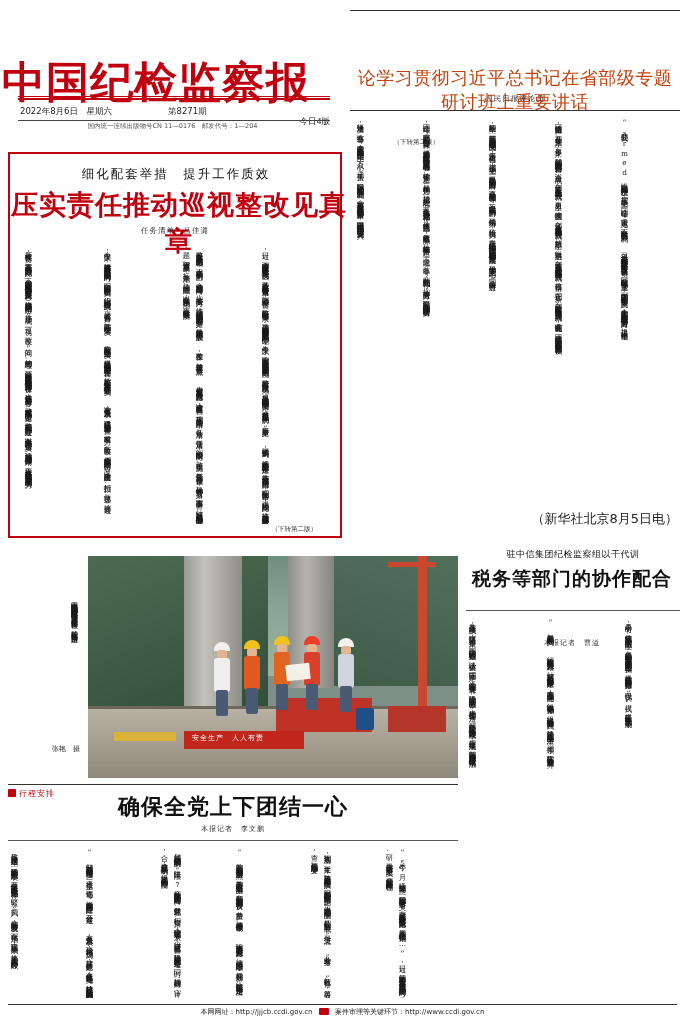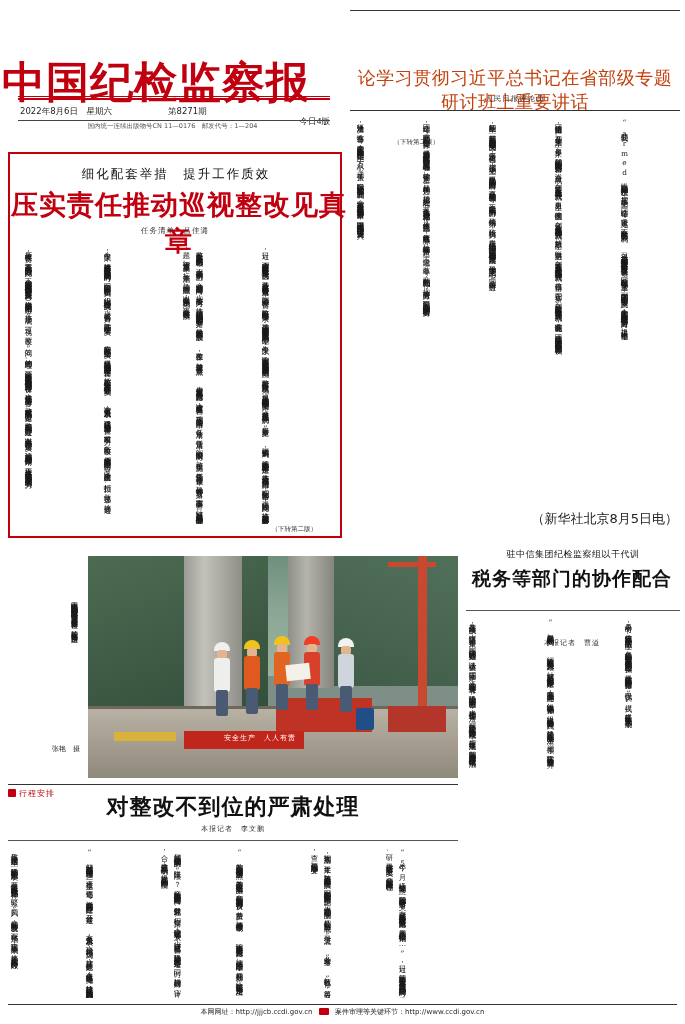--- a/index.html
+++ b/index.html
@@ -102,21 +102,21 @@
   .ph-hill2{position:absolute;right:0;top:0;width:150px;height:130px;background:linear-gradient(200deg,#51705a 0%,#3f5b48 100%);}
   .ph-tower{position:absolute;left:96px;top:0;width:58px;height:150px;background:linear-gradient(90deg,#9a9a96 0%,#c3c2ba 35%,#8e8d87 100%);}
   .ph-tower2{position:absolute;left:200px;top:0;width:46px;height:132px;background:linear-gradient(90deg,#8f8f8a 0%,#b5b4ac 40%,#85847e 100%);}
   .ph-crane{position:absolute;left:330px;top:0;width:9px;height:190px;background:#c8492f;}
   .ph-crane-arm{position:absolute;left:300px;top:6px;width:48px;height:5px;background:#c8492f;}
   .ph-deck{position:absolute;left:0;top:150px;width:370px;height:72px;background:linear-gradient(180deg,#b9b3a6 0%,#a39c8f 55%,#8f897c 100%);}
   .ph-rail{position:absolute;left:0;top:150px;width:370px;height:3px;background:#6e675c;}
   .ph-redbox{position:absolute;left:188px;top:142px;width:96px;height:34px;background:#bf3326;}
   .ph-redbox2{position:absolute;left:300px;top:150px;width:58px;height:26px;background:#b4362a;}
   .ph-banner{position:absolute;left:96px;top:175px;width:120px;height:18px;background:#c1261c;}
-  .ph-banner-txt{position:absolute;left:112px;top:177px;width:120px;text-align:center;font-size:7px;color:#fff;letter-spacing:1px;}
+  .ph-banner-txt{position:absolute;left:80px;top:177px;width:120px;text-align:center;font-size:7px;color:#fff;letter-spacing:1px;}
   .ph-yellowbar{position:absolute;left:26px;top:176px;width:62px;height:9px;background:#d9b23a;}
   
   .wk{position:absolute;}
   .wk .helmet{position:absolute;left:0;top:0;width:16px;height:9px;border-radius:8px 8px 0 0;}
   .wk .face{position:absolute;left:3px;top:8px;width:10px;height:9px;background:#e3b48e;border-radius:3px;}
   .wk .body{position:absolute;left:0;top:16px;width:16px;height:34px;border-radius:3px;}
   .wk .legs{position:absolute;left:2px;top:48px;width:12px;height:26px;background:#4a5a72;border-radius:2px;}
   .wk1{left:126px;top:86px;}
   .wk1 .helmet{background:#f0f0ee;}
   .wk1 .body{background:#eeeeec;}
@@ -316,21 +316,21 @@
         </div>
       <div class="ph-paper"></div>
       <div class="ph-bag"></div>
     </div>
   </div>
   <div class="photo-cap vtext small">中国电建集团贵阳勘测设计研究院有限公司纪委深入项目施工一线开展监督检查，护航工程建设高质量推进。</div>
   <div class="photo-credit">张艳　摄</div>
 
   <div class="obs-rule"></div>
   <div class="obs-badge"><span class="dot"></span><span>行程安排</span></div>
-  <div class="obs-head">对整改不到位的严肃处理</div>
+  <div class="obs-head">确保全党上下团结一心</div>
   <div class="obs-by">本报记者　李文鹏</div>
   <div class="obs-rule2"></div>
   <div class="obs-cols">
     <div class="obs-col o6">
         <div class="vtext">“今年5月，经单位领导同意，我和同事借考察学习名义，在完成考察任务后绕道前往某景区游览，费用由单位公款报销……”近日，某市纪委监委在查办一起违反中央八项规定精神问题时，发现有的单位以考察调研、学习培训之名行旅游之实，变相公款旅游问题依然存在。</div>
       </div>
     <div class="obs-col o5">
         <div class="vtext">记者注意到，近年来，随着正风肃纪力度不断加大，明目张胆的公款旅游大幅减少，但一些人却动起了歪脑筋，把公款旅游包装成“学习交流”“业务考察”“红色教育”等名目，试图规避监督检查，问题更加隐形变异。</div>
       </div>
     <div class="obs-col o4">

